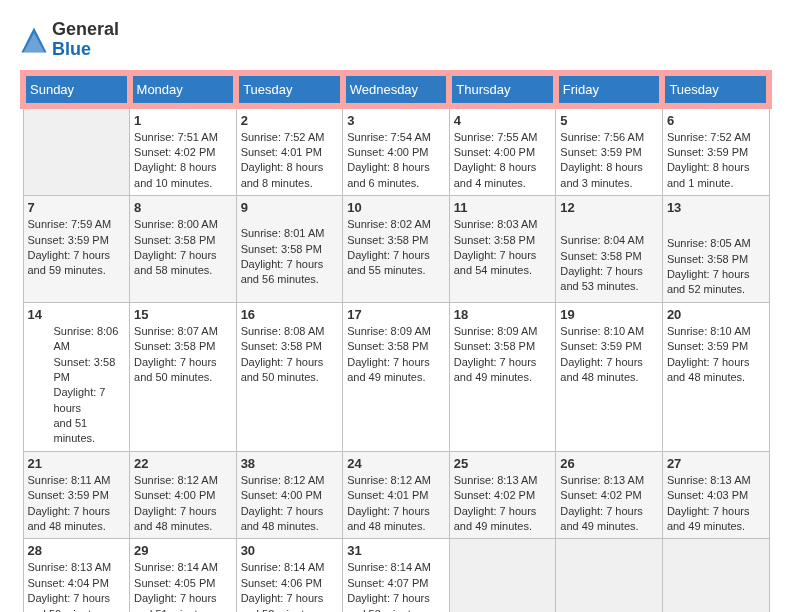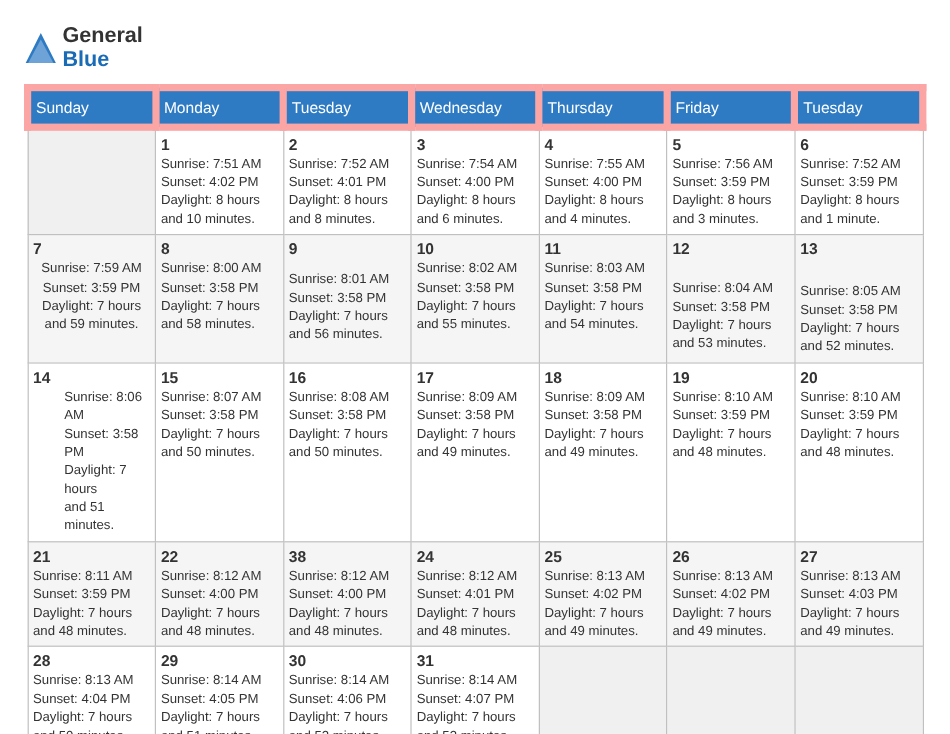--- a/index.html
+++ b/index.html
@@ -155,21 +155,21 @@
           <span class="day-number">6</span>
           <div class="day-info" style="white-space: pre-line;">Sunrise: 7:52 AM
 Sunset: 3:59 PM
 Daylight: 8 hours
 and 1 minute.</div>
         </td>
       </tr>
       <tr class="row-alt">
         <td>
           <span class="day-number">7</span>
-          <div class="day-info" style="white-space: pre-line; text-align: center;">Sunrise: 7:59 AM
+          <div class="day-info" style="white-space: pre-line;">Sunrise: 7:59 AM
 Sunset: 3:59 PM
 Daylight: 7 hours
 and 59 minutes.</div>
         </td>
         <td>
           <span class="day-number">8</span>
           <div class="day-info" style="white-space: pre-line;">Sunrise: 8:00 AM
 Sunset: 3:58 PM
 Daylight: 7 hours
 and 58 minutes.</div>

